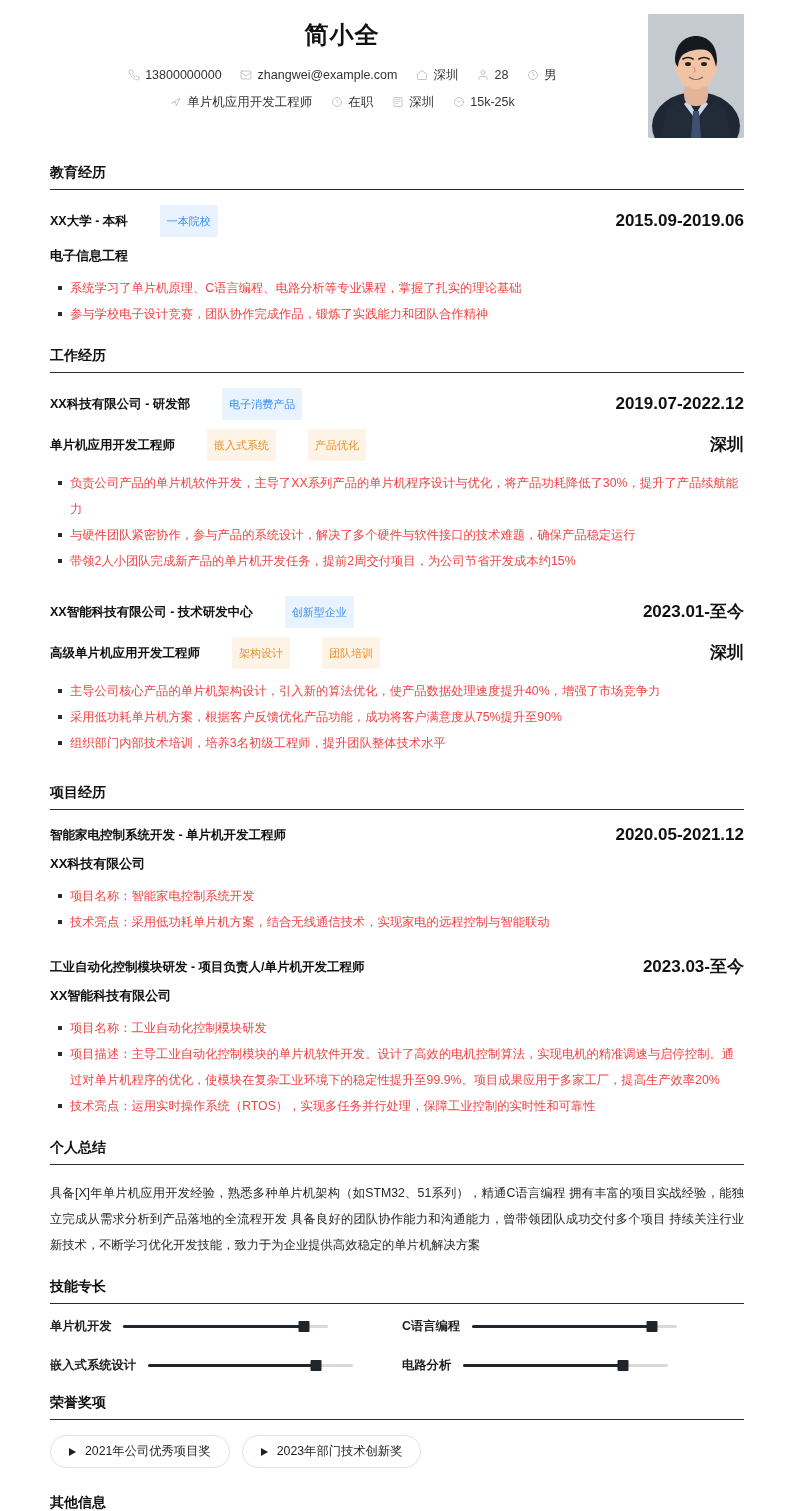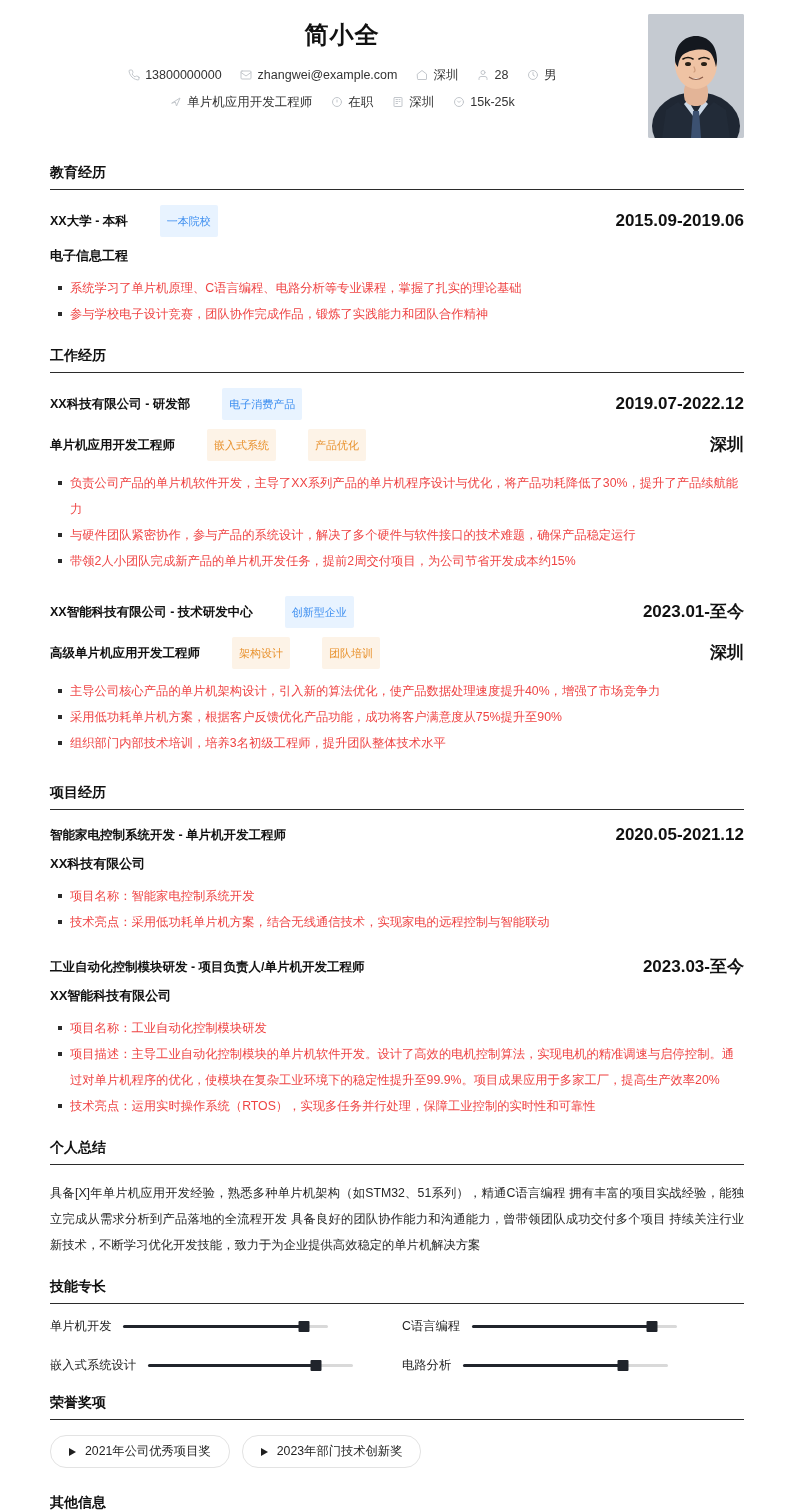--- a/index.html
+++ b/index.html
@@ -185,21 +185,21 @@
   }
   .skill {
     display: flex;
     align-items: center;
     gap: 12px;
   }
   .skill-name {
     font-size: 12.3px;
     color: #1f1f1f;
     white-space: nowrap;
-    font-weight: 400;
+    font-weight: 700;
   }
   .slider {
     position: relative;
     flex: 1;
     max-width: 205px;
     height: 14px;
     display: flex;
     align-items: center;
   }
   .slider .track {

